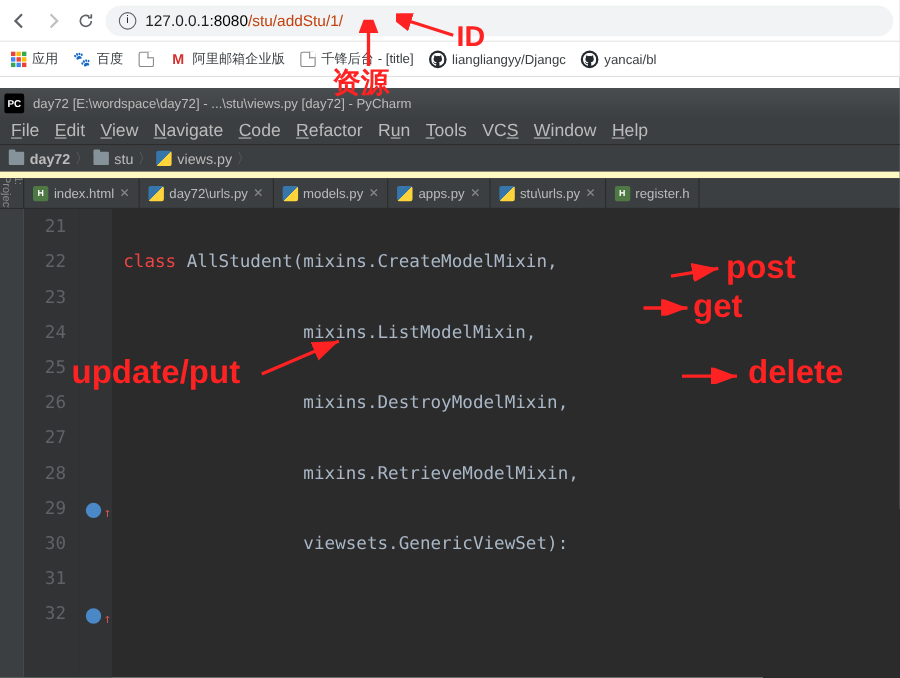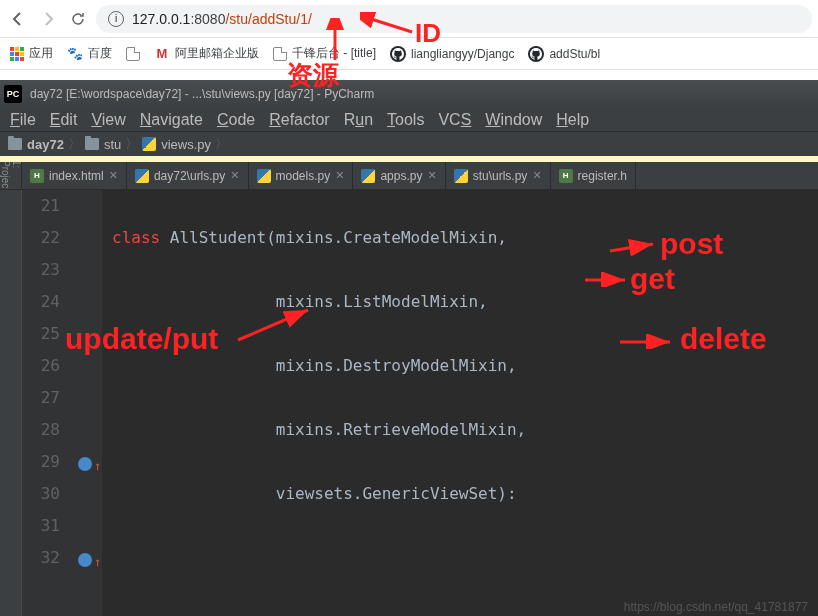--- a/index.html
+++ b/index.html
@@ -5,21 +5,21 @@
     * { margin: 0; padding: 0; box-sizing: border-box; }
     body { font-family: "Segoe UI", Arial, sans-serif; background: #fff; width: 818px; height: 616px; overflow: hidden; position: relative; }
     
     
     .browser-bar { height: 38px; background: #fff; border-bottom: 1px solid #e0e0e0; display: flex; align-items: center; padding: 0 6px; gap: 6px; }
     .nav-btn { width: 24px; height: 24px; display: flex; align-items: center; justify-content: center; color: #5f6368; cursor: pointer; border-radius: 50%; }
     .url-bar { flex: 1; height: 28px; background: #f1f3f4; border-radius: 14px; display: flex; align-items: center; padding: 0 12px; gap: 8px; color: #202124; font-size: 14px; }
     .url-icon { width: 16px; height: 16px; border: 1px solid #5f6368; border-radius: 50%; display: flex; align-items: center; justify-content: center; font-size: 10px; }
     .url-text { display: flex; align-items: baseline; }
     .url-host { color: #202124; }
-    .url-port { color: #404040; }
+    .url-port { color: #000000; }
     .url-path { color: #c2410c; }
     
     
     .bookmarks-bar { height: 32px; background: #fff; border-bottom: 1px solid #e0e0e0; display: flex; align-items: center; padding: 0 10px; gap: 14px; font-size: 12px; color: #3c4043; }
     .bookmark { display: flex; align-items: center; gap: 5px; cursor: pointer; white-space: nowrap; }
     .bookmark-icon { width: 16px; height: 16px; display: flex; align-items: center; justify-content: center; font-size: 13px; }
     .apps-icon { display: grid; grid-template-columns: repeat(3, 4px); grid-template-rows: repeat(3, 4px); gap: 1px; }
     .apps-icon span { width: 4px; height: 4px; }
     .apps-icon span:nth-child(1) { background: #ea4335; }
     .apps-icon span:nth-child(2) { background: #fbbc04; }
@@ -143,35 +143,35 @@
         </svg>
     </div>
     <span>liangliangyy/Djangc</span>
   </div>
   <div class="bookmark">
     <div class="github-icon">
       <svg width="12" height="12" viewBox="0 0 16 16" fill="#fff">
           <path d="M8 0C3.58 0 0 3.58 0 8c0 3.54 2.29 6.53 5.47 7.59.4.07.55-.17.55-.38 0-.19-.01-.82-.01-1.49-2.01.37-2.53-.49-2.69-.94-.09-.23-.48-.94-.82-1.13-.28-.15-.68-.52-.01-.53.63-.01 1.08.58 1.23.82.72 1.21 1.87.87 2.33.66.07-.52.28-.87.51-1.07-1.78-.2-3.64-.89-3.64-3.95 0-.87.31-1.59.82-2.15-.08-.2-.36-1.02.08-2.12 0 0 .67-.21 2.2.82.64-.18 1.32-.27 2-.27.68 0 1.36.09 2 .27 1.53-1.04 2.2-.82 2.2-.82.44 1.1.16 1.92.08 2.12.51.56.82 1.27.82 2.15 0 3.07-1.87 3.75-3.65 3.95.29.25.54.73.54 1.48 0 1.07-.01 1.93-.01 2.2 0 .21.15.46.55.38A8.013 8.013 0 0016 8c0-4.42-3.58-8-8-8z"></path>
         </svg>
     </div>
-    <span>addStu/bl</span>
+    <span>yancai/bl</span>
   </div>
 </div>
 
 <div class="annotation" style="top:18px;left:415px">ID</div>
 <svg class="arrow-svg" style="top:12px;left:360px" width="60" height="30">
     <defs>
       <marker id="ah1" markerWidth="10" markerHeight="10" refX="2" refY="3" orient="auto">
         <path d="M0,0 L0,6 L8,3 z" fill="#ff2222"></path>
       </marker>
     </defs>
     <line x1="52" y1="20" x2="8" y2="6" stroke="#ff2222" stroke-width="3" marker-end="url(#ah1)"></line>
   </svg>
 
-<div class="annotation" style="top:58px;left:287px">资源</div>
+<div class="annotation" style="top:58px;left:302px">资源</div>
 <svg class="arrow-svg" style="top:18px;left:320px" width="30" height="50">
     <defs>
       <marker id="ah2" markerWidth="10" markerHeight="10" refX="2" refY="3" orient="auto">
         <path d="M0,0 L0,6 L8,3 z" fill="#ff2222"></path>
       </marker>
     </defs>
     <line x1="15" y1="42" x2="15" y2="6" stroke="#ff2222" stroke-width="3" marker-end="url(#ah2)"></line>
   </svg>
 
 <div class="annotation" style="top:227px;left:660px;font-size:30px">post</div>
@@ -310,14 +310,13 @@
 <div class="line">                 <span>mixins.RetrieveModelMixin,</span></div>
 <div class="line">                 <span>viewsets.GenericViewSet):</span></div>
 <div class="line"></div>
 
 
 
 
 
     </div>
   </div>
-  <div class="watermark">https://blog.csdn.net/qq_41781877</div>
 </div>
 
 </body></html>

